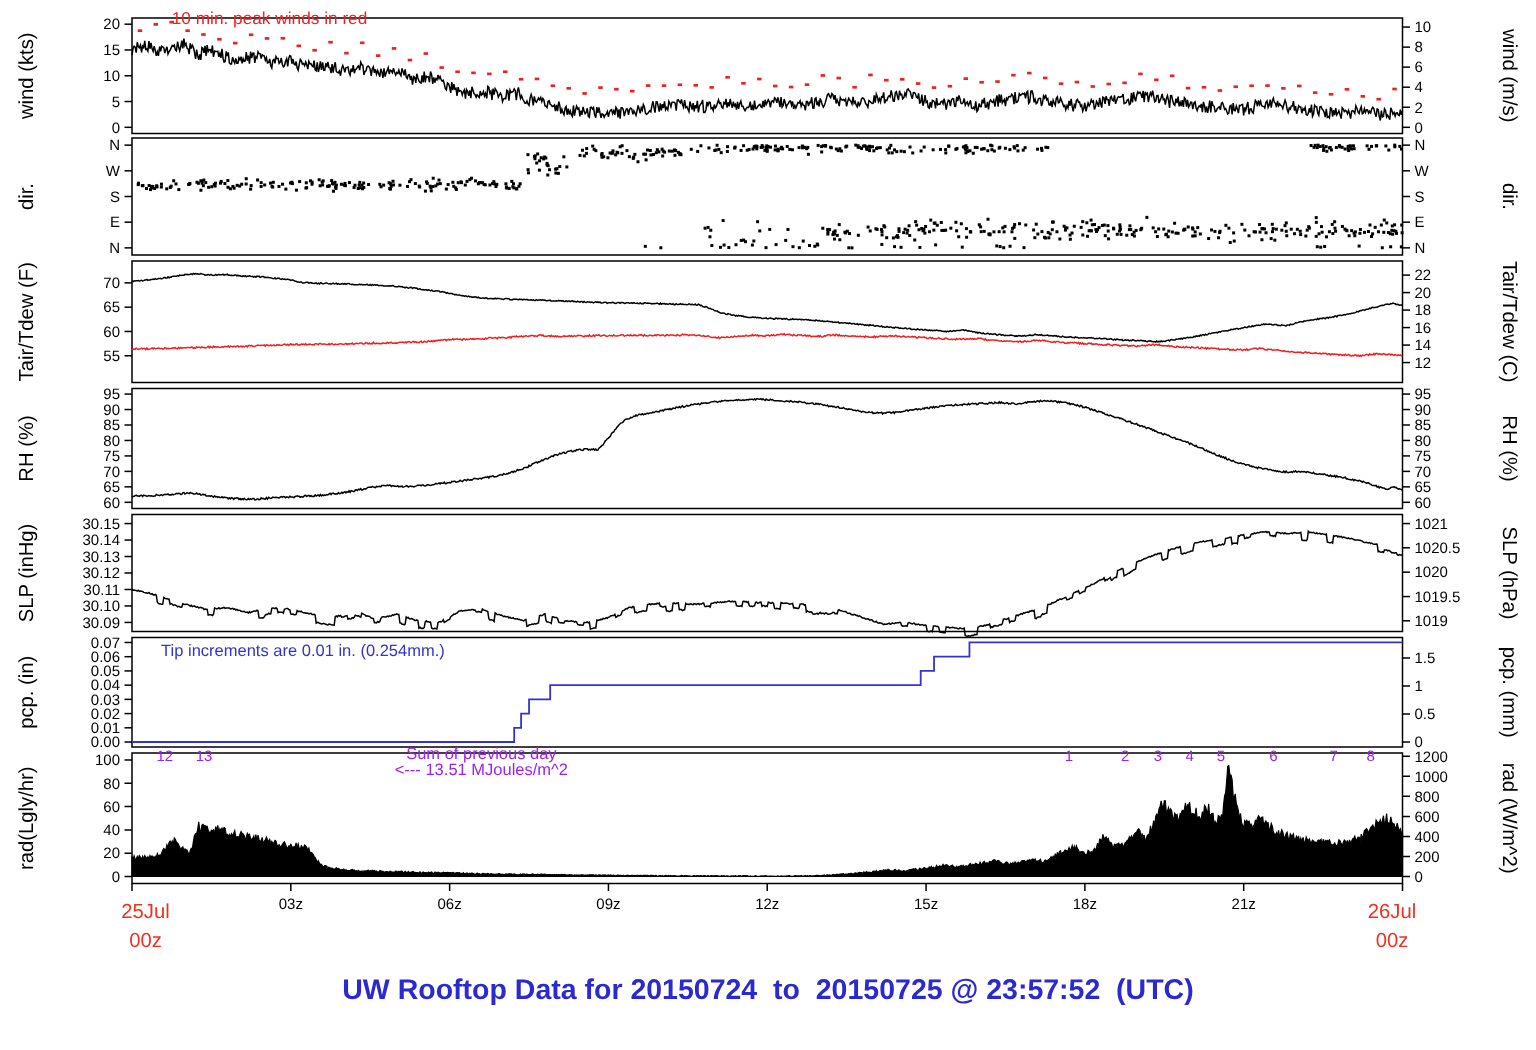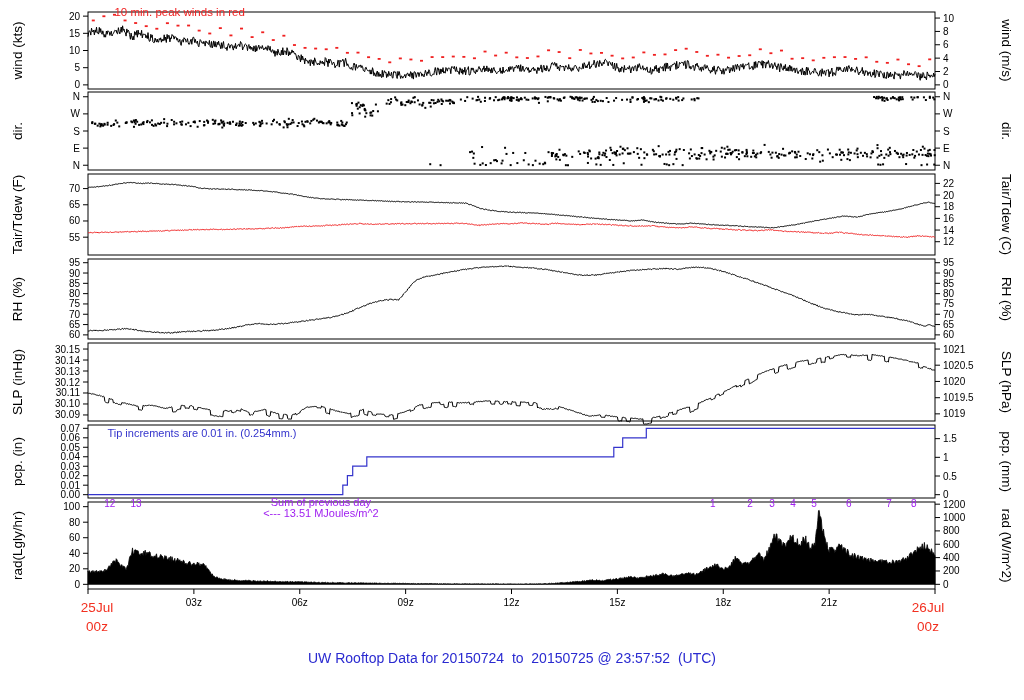--- a/index.html
+++ b/index.html
@@ -1,20 +1,20 @@
 <!DOCTYPE html>
 <html><head>
 <meta charset="utf-8">
 <style>
   html,body{margin:0;padding:0;background:#ffffff;}
   .page{width:1024px;height:700px;background:#ffffff;position:relative;overflow:hidden;
         font-family:"Liberation Sans", sans-serif;}
   svg text{font-family:"Liberation Sans", sans-serif;}
   .title{position:absolute;left:0;top:650px;width:1024px;text-align:center;
-         font-size:14px;white-space:pre;}
+         font-size:19px;white-space:pre;font-weight:bold;}
 </style>
 </head>
 <body>
 
 <div class="page">
   <svg id="chart" width="1024" height="645" viewBox="0 0 1024 645">
       <rect x="88" y="12" width="847" height="77" fill="none" stroke="#000" stroke-width="1"></rect>
       <line x1="83" y1="84.875" x2="88" y2="84.875" stroke="#000"></line>
       <text x="80" y="88.375" font-size="10" text-anchor="end" fill="#000">0</text>
       <line x1="83" y1="67.6875" x2="88" y2="67.6875" stroke="#000"></line>

